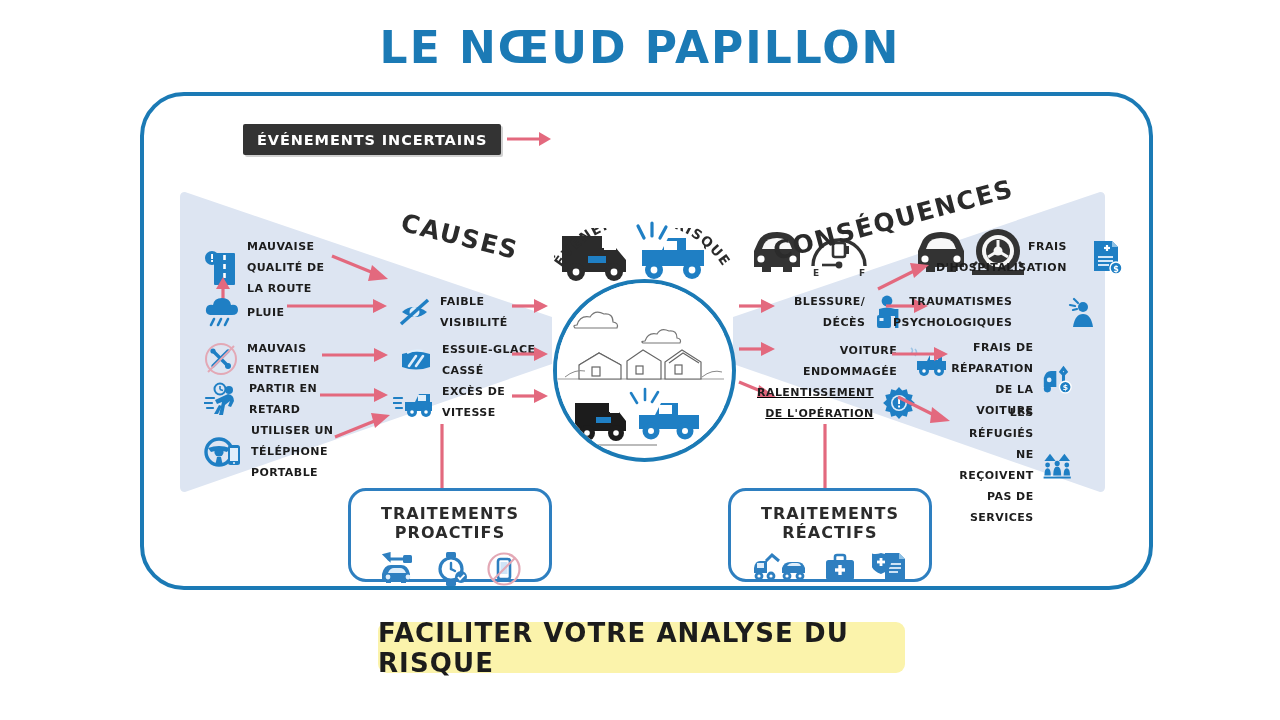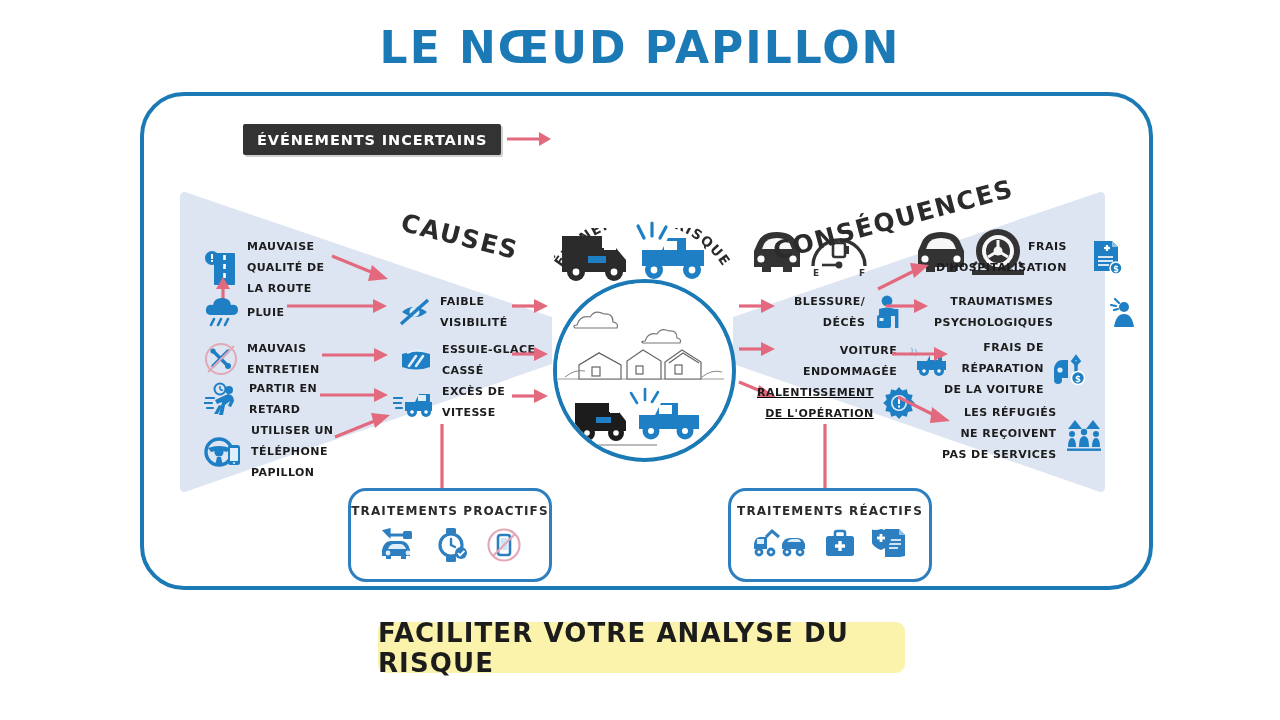--- a/index.html
+++ b/index.html
@@ -1,17 +1,17 @@
 <!DOCTYPE html>
 <html><head>
 <meta charset="utf-8">
 <style>
   html,body{margin:0;padding:0;background:#fff;}
   body{width:1280px;height:720px;overflow:hidden;font-family:"DejaVu Sans",sans-serif;}
-  .stage{position:relative;width:1072px;height:720px;background:#ffffff;padding-left:32px;}
+  .stage{position:relative;width:1072px;height:720px;background:#ffffff;}
 
   
   .title{
     position:absolute;left:0;top:22px;width:1280px;text-align:center;
     font-family:"DejaVu Sans",sans-serif;
     font-size:44px;font-weight:bold;letter-spacing:2px;
     color:#1b7ab5;
   }
 
   
@@ -65,21 +65,21 @@
   .txt.r{text-align:right;}
 
   .ic{display:block;}
 
   
   .tbox{
     position:absolute;border:3px solid #2e7fc0;border-radius:18px;background:#ffffff;
     text-align:center;
   }
   .tbox-title{
-    font-size:12px;font-weight:bold;color:#2b2b2b;letter-spacing:1.1px;
+    font-size:16px;font-weight:bold;color:#2b2b2b;letter-spacing:1.1px;
     margin-top:13px;
   }
   .tbox-icons{display:flex;justify-content:center;align-items:center;gap:16px;margin-top:9px;}
 
   
   .banner{
     position:absolute;left:378px;top:622px;width:527px;height:51px;
     background:#fbf3ab;border-radius:9px;
     display:flex;align-items:center;justify-content:center;
     font-size:26px;font-weight:bold;color:#1c1c1c;letter-spacing:1.1px;
@@ -330,21 +330,21 @@
       <circle cx="15" cy="18" r="13" fill="none" stroke="#1f7fc4" stroke-width="3.4"></circle>
       <circle cx="15" cy="18" r="4.6" fill="#1f7fc4"></circle>
       <path d="M4,14 q11,-4 22,0 l-3,4 q-8,-3 -16,0 z" fill="#1f7fc4"></path>
       <path d="M13,23 l-2,9 h8 l-2,-9 z" fill="#1f7fc4"></path>
       <rect x="24" y="11" width="12" height="20" rx="2.5" fill="#1f7fc4"></rect>
       <rect x="26" y="14" width="8" height="13" fill="#dfeefb"></rect>
       <circle cx="30" cy="29" r="1.1" fill="#dfeefb"></circle>
     </svg>
     <div class="txt" style="margin-left:9px;">UTILISER UN
 TÉLÉPHONE
-PAPILLON</div>
+PORTABLE</div>
   </div>
   <svg class="arrowline" style="left:333px;top:412px;" width="60" height="32">
     <line x1="2" y1="25" x2="44" y2="8" stroke="#e3697e" stroke-width="3.2"></line>
     <path d="M38,1 L57,3 L42,16 Z" fill="#e3697e"></path>
   </svg>
 
   <div class="row" style="left:399px;top:291px;">
     <svg class="ic" width="32" height="30" viewBox="0 0 32 30">
       <path d="M3,15 q11,-10 25,0 q-11,10 -25,0 z" fill="#1f7fc4"></path>
       <circle cx="15.5" cy="15" r="5" fill="#dfeefb"></circle>
@@ -485,21 +485,21 @@
       <rect x="12" y="5" width="8" height="8" fill="#1f7fc4"></rect>
       <g stroke="#fff" stroke-width="2.2">
           <line x1="16" y1="6" x2="16" y2="12"></line>
           <line x1="13" y1="9" x2="19" y2="9"></line>
         </g>
       <circle cx="25" cy="29" r="6" fill="#1f7fc4" stroke="#fff" stroke-width="1.5"></circle>
       <text x="25" y="32.5" font-size="8" font-weight="bold" fill="#fff" text-anchor="middle" font-family="DejaVu Sans, sans-serif">$</text>
     </svg>
   </div>
 
-  <div class="row" style="left:934px;top:291px;gap:44px;">
+  <div class="row" style="left:893px;top:291px;gap:44px;">
     <div class="txt r">TRAUMATISMES
 PSYCHOLOGIQUES</div>
     <svg class="ic" style="margin-left:8px;" width="32" height="32" viewBox="0 0 32 32">
       <circle cx="19" cy="11" r="5" fill="#1f7fc4"></circle>
       <path d="M9,31 q2,-13 10,-13 q8,0 10,13 z" fill="#1f7fc4"></path>
       <g stroke="#1f7fc4" stroke-width="2.2" stroke-linecap="round">
         <line x1="10" y1="3" x2="14" y2="7"></line>
           <line x1="6" y1="9" x2="11" y2="10"></line>
           <line x1="9" y1="14" x2="13" y2="13"></line>
       </g>

